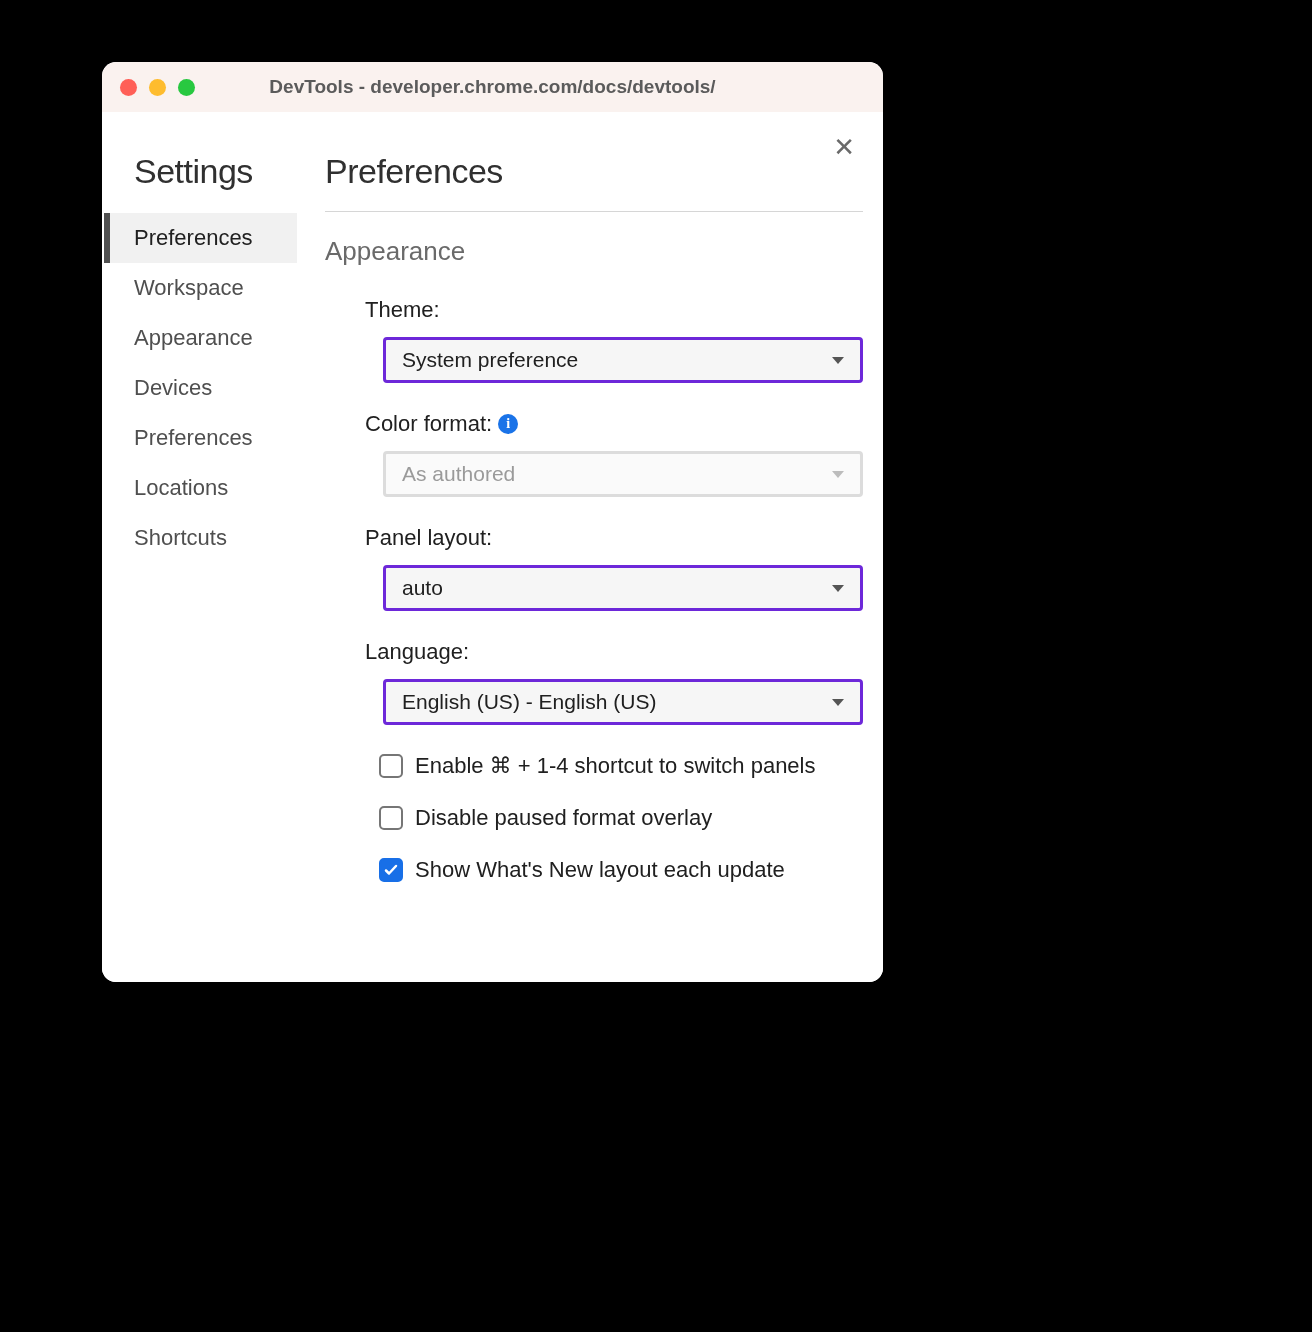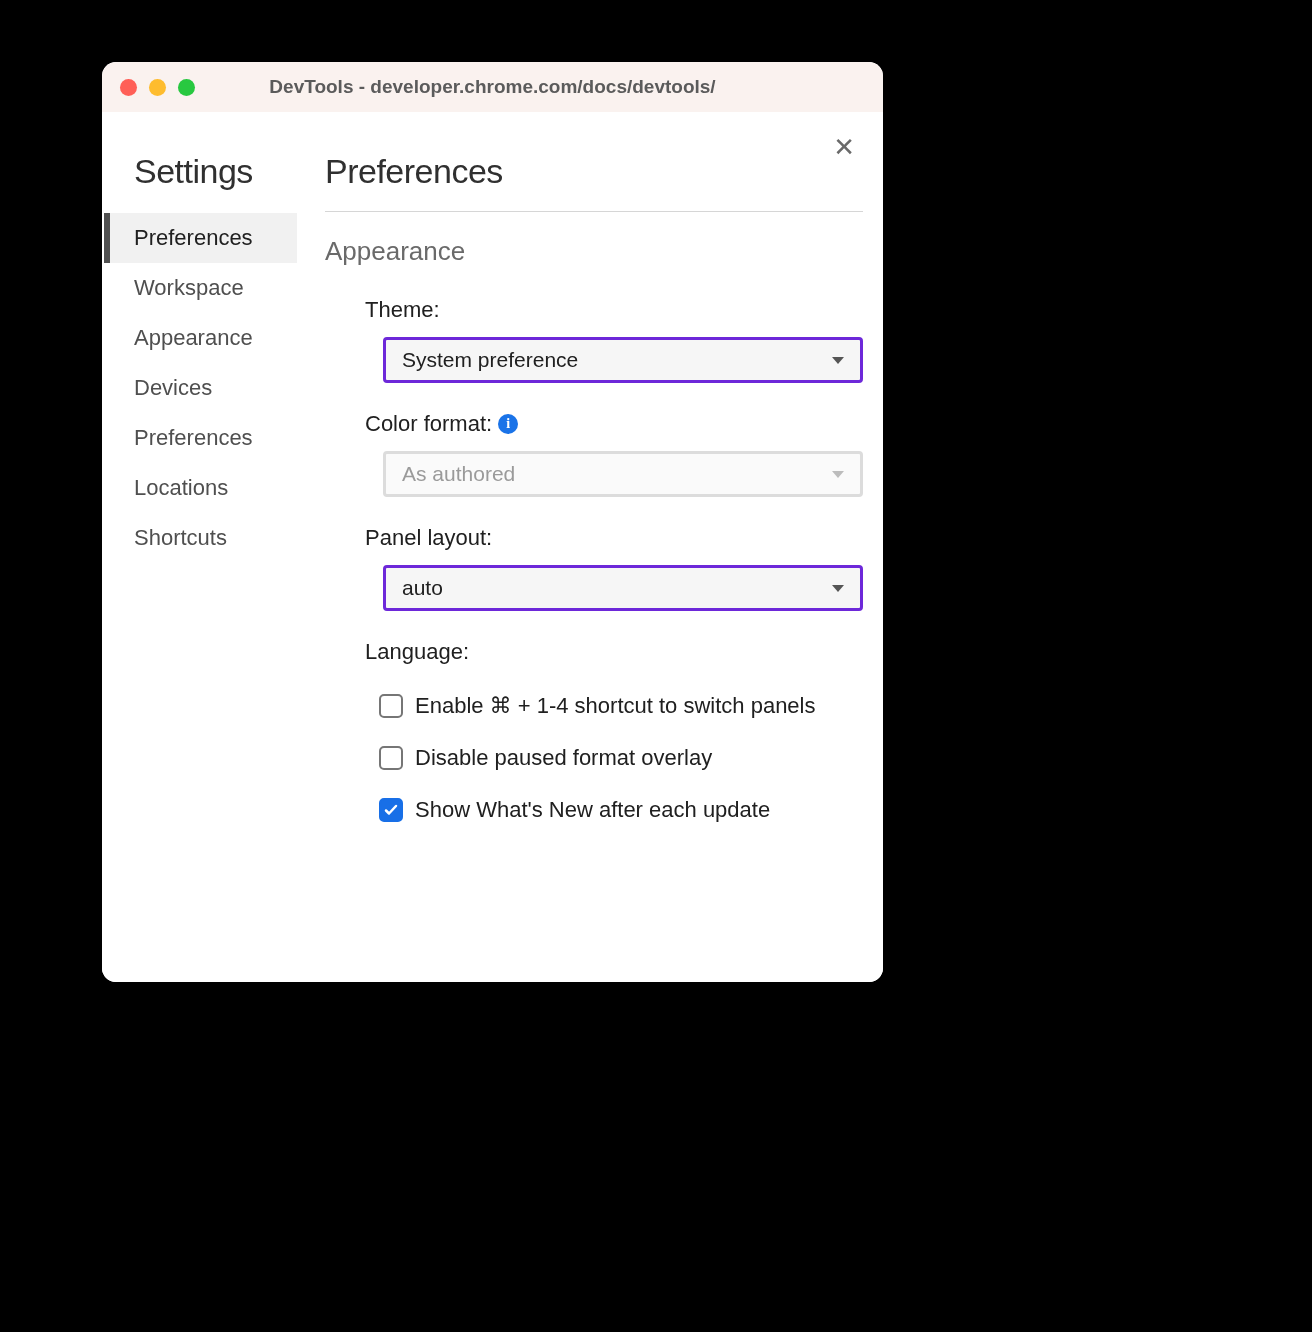--- a/index.html
+++ b/index.html
@@ -273,35 +273,39 @@
       <div class="field">
         <div class="field-label">Panel layout:</div>
         <div class="select">
           <span>auto</span>
           <span class="caret"></span>
         </div>
       </div>
 
       <div class="field">
         <div class="field-label">Language:</div>
+        <div class="select">
+          <span>English (US) - English (US)</span>
+          <span class="caret"></span>
+        </div>
       </div>
 
       <div id="checkbox-list">
           <div class="checkbox-row">
             <div class="checkbox"></div>
             <div class="checkbox-label">Enable ⌘ + 1-4 shortcut to switch panels</div>
           </div>
           <div class="checkbox-row">
             <div class="checkbox"></div>
             <div class="checkbox-label">Disable paused format overlay</div>
           </div>
           <div class="checkbox-row">
             <div class="checkbox checked">
               <svg width="16" height="16" viewBox="0 0 16 16" fill="none">
                 <path d="M3 8.5l3 3 7-7.5" stroke="#fff" stroke-width="2.5" stroke-linecap="round" stroke-linejoin="round"></path>
               </svg>
             </div>
-            <div class="checkbox-label">Show What's New after each update</div>
+            <div class="checkbox-label">Show What's New layout each update</div>
           </div>
         </div>
     </div>
   </div>
 </div>
 
 </body></html>

